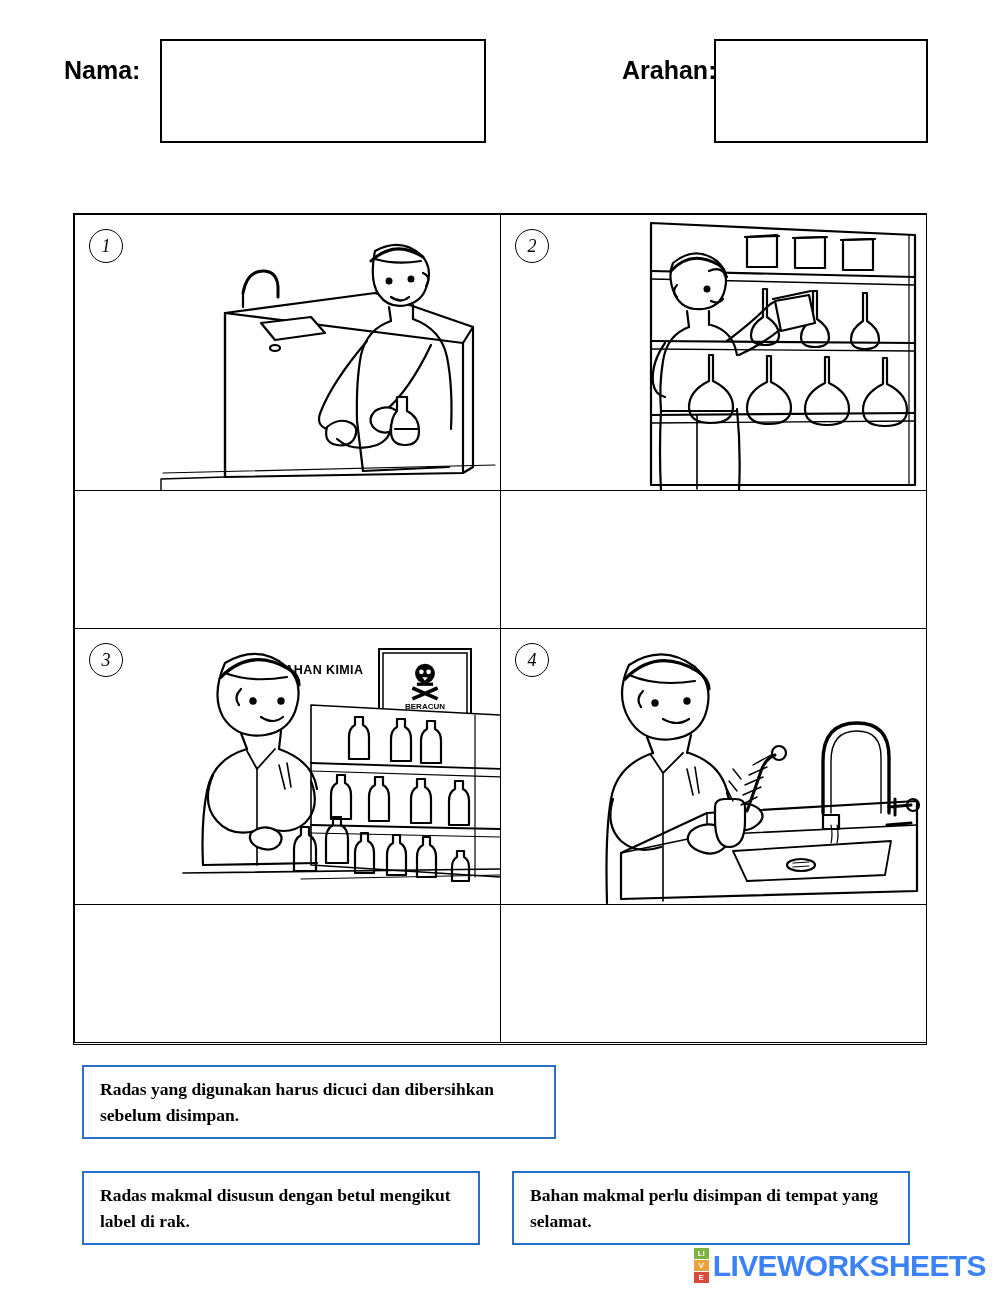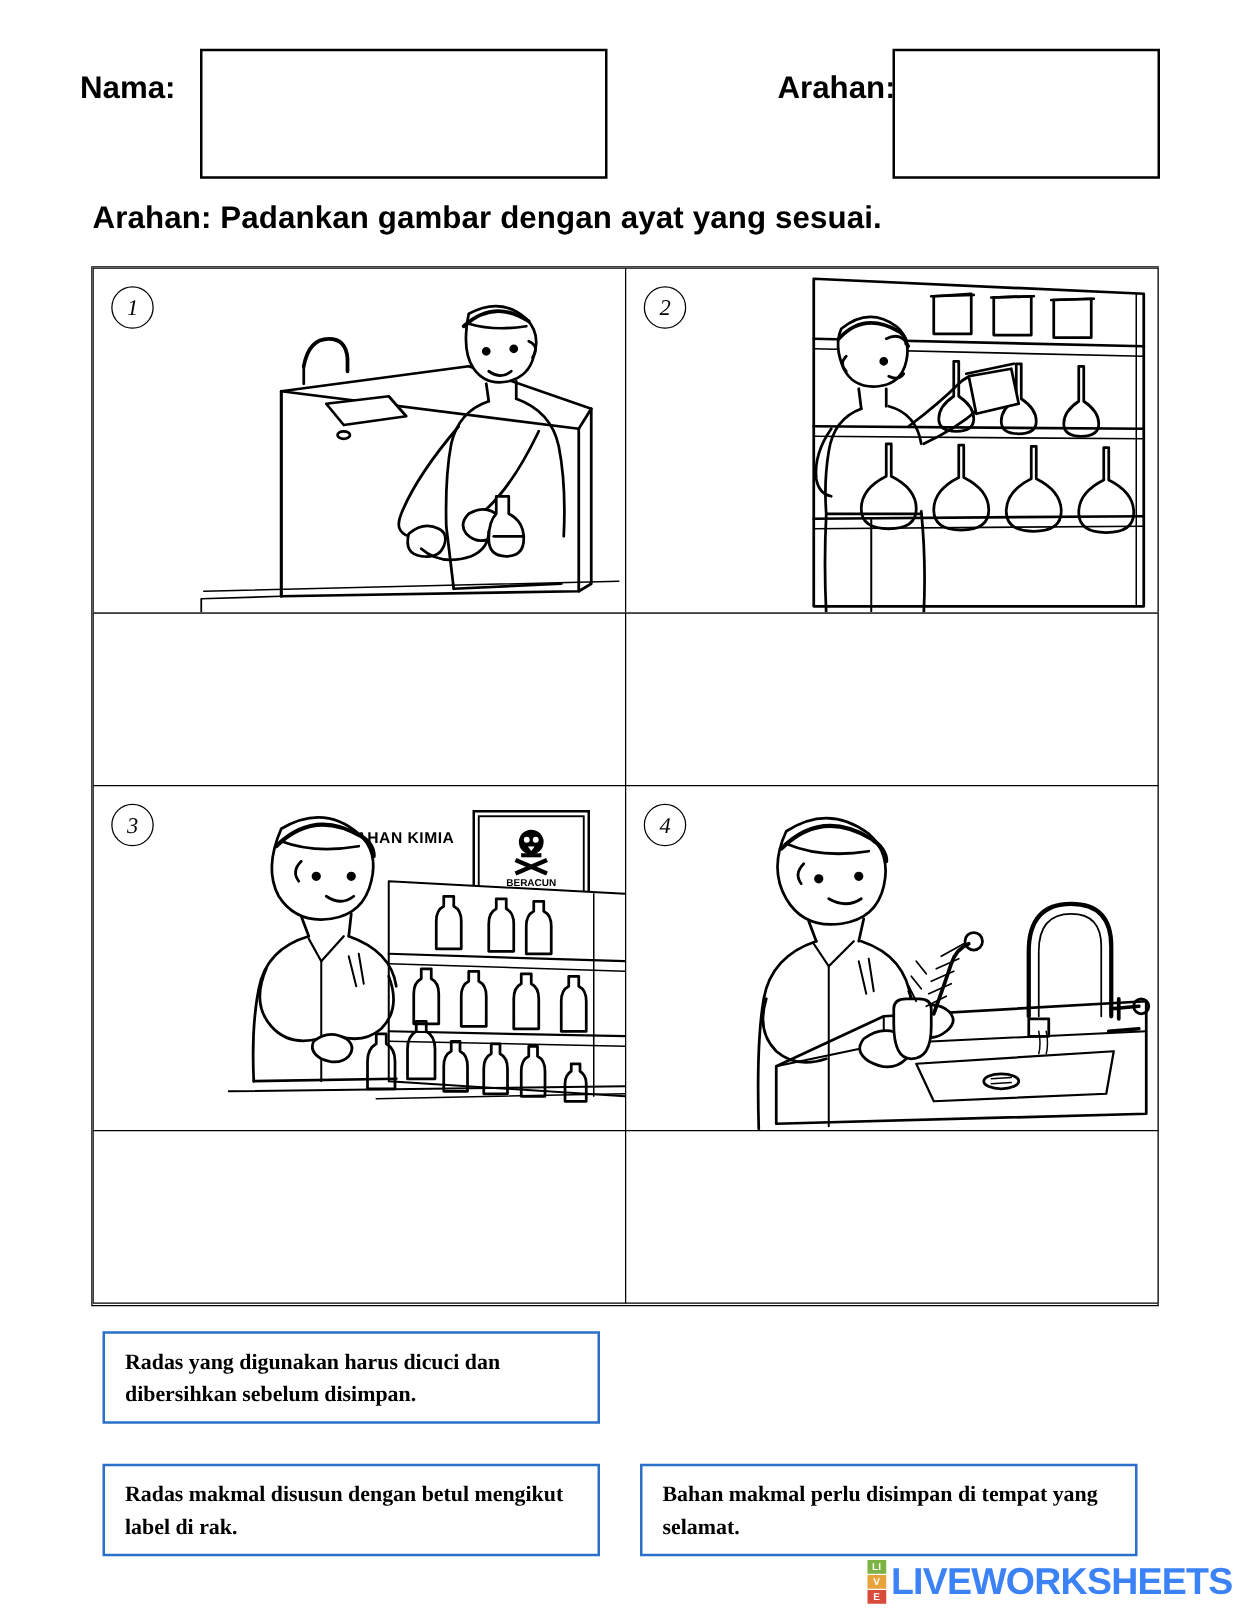--- a/index.html
+++ b/index.html
@@ -90,21 +90,21 @@
     padding:9px 12px 6px 16px;
   }
   .sbox p{
     margin:0;
     font-family:"Liberation Serif", serif;
     font-weight:bold;
     font-size:17.5px;
     line-height:26px;
     color:#000;
   }
-  .s1{left:82px;top:1065px;width:398px;height:74px;}
+  .s1{left:82px;top:1065px;width:474px;height:74px;}
   .s2{left:512px;top:1065px;width:398px;height:74px;}
   .s3{left:82px;top:1171px;width:398px;height:74px;}
   .s4{left:512px;top:1171px;width:398px;height:74px;}
 
   
   .footer{
     position:absolute;right:14px;bottom:8px;
     display:flex;align-items:center;gap:4px;
   }
   .lw-squares{display:flex;flex-direction:column;gap:1px;}
@@ -124,21 +124,20 @@
 
 <div class="sheet">
 
   <div class="header">
     <div class="lbl lbl-nama">Nama:</div>
     <div class="namebox"></div>
     <div class="lbl lbl-kelas">Arahan:</div>
     <div class="kelasbox"></div>
   </div>
 
-  <div class="arahan">Arahan: Padankan gambar dengan ayat yang sesuai.</div>
 
   <div class="grid">
 
     <div class="cell pic c1">
       <div class="numbadge">1</div>
       <svg class="art" width="427" height="277" viewBox="0 0 427 277">
         <g fill="none" stroke="#000" stroke-width="2.2" stroke-linejoin="round" stroke-linecap="round">
 
           <path d="M150 98 L300 78 L398 112 L398 252 L388 258 L150 262 Z" fill="#fff"></path>
           <path d="M150 98 L150 262"></path>

